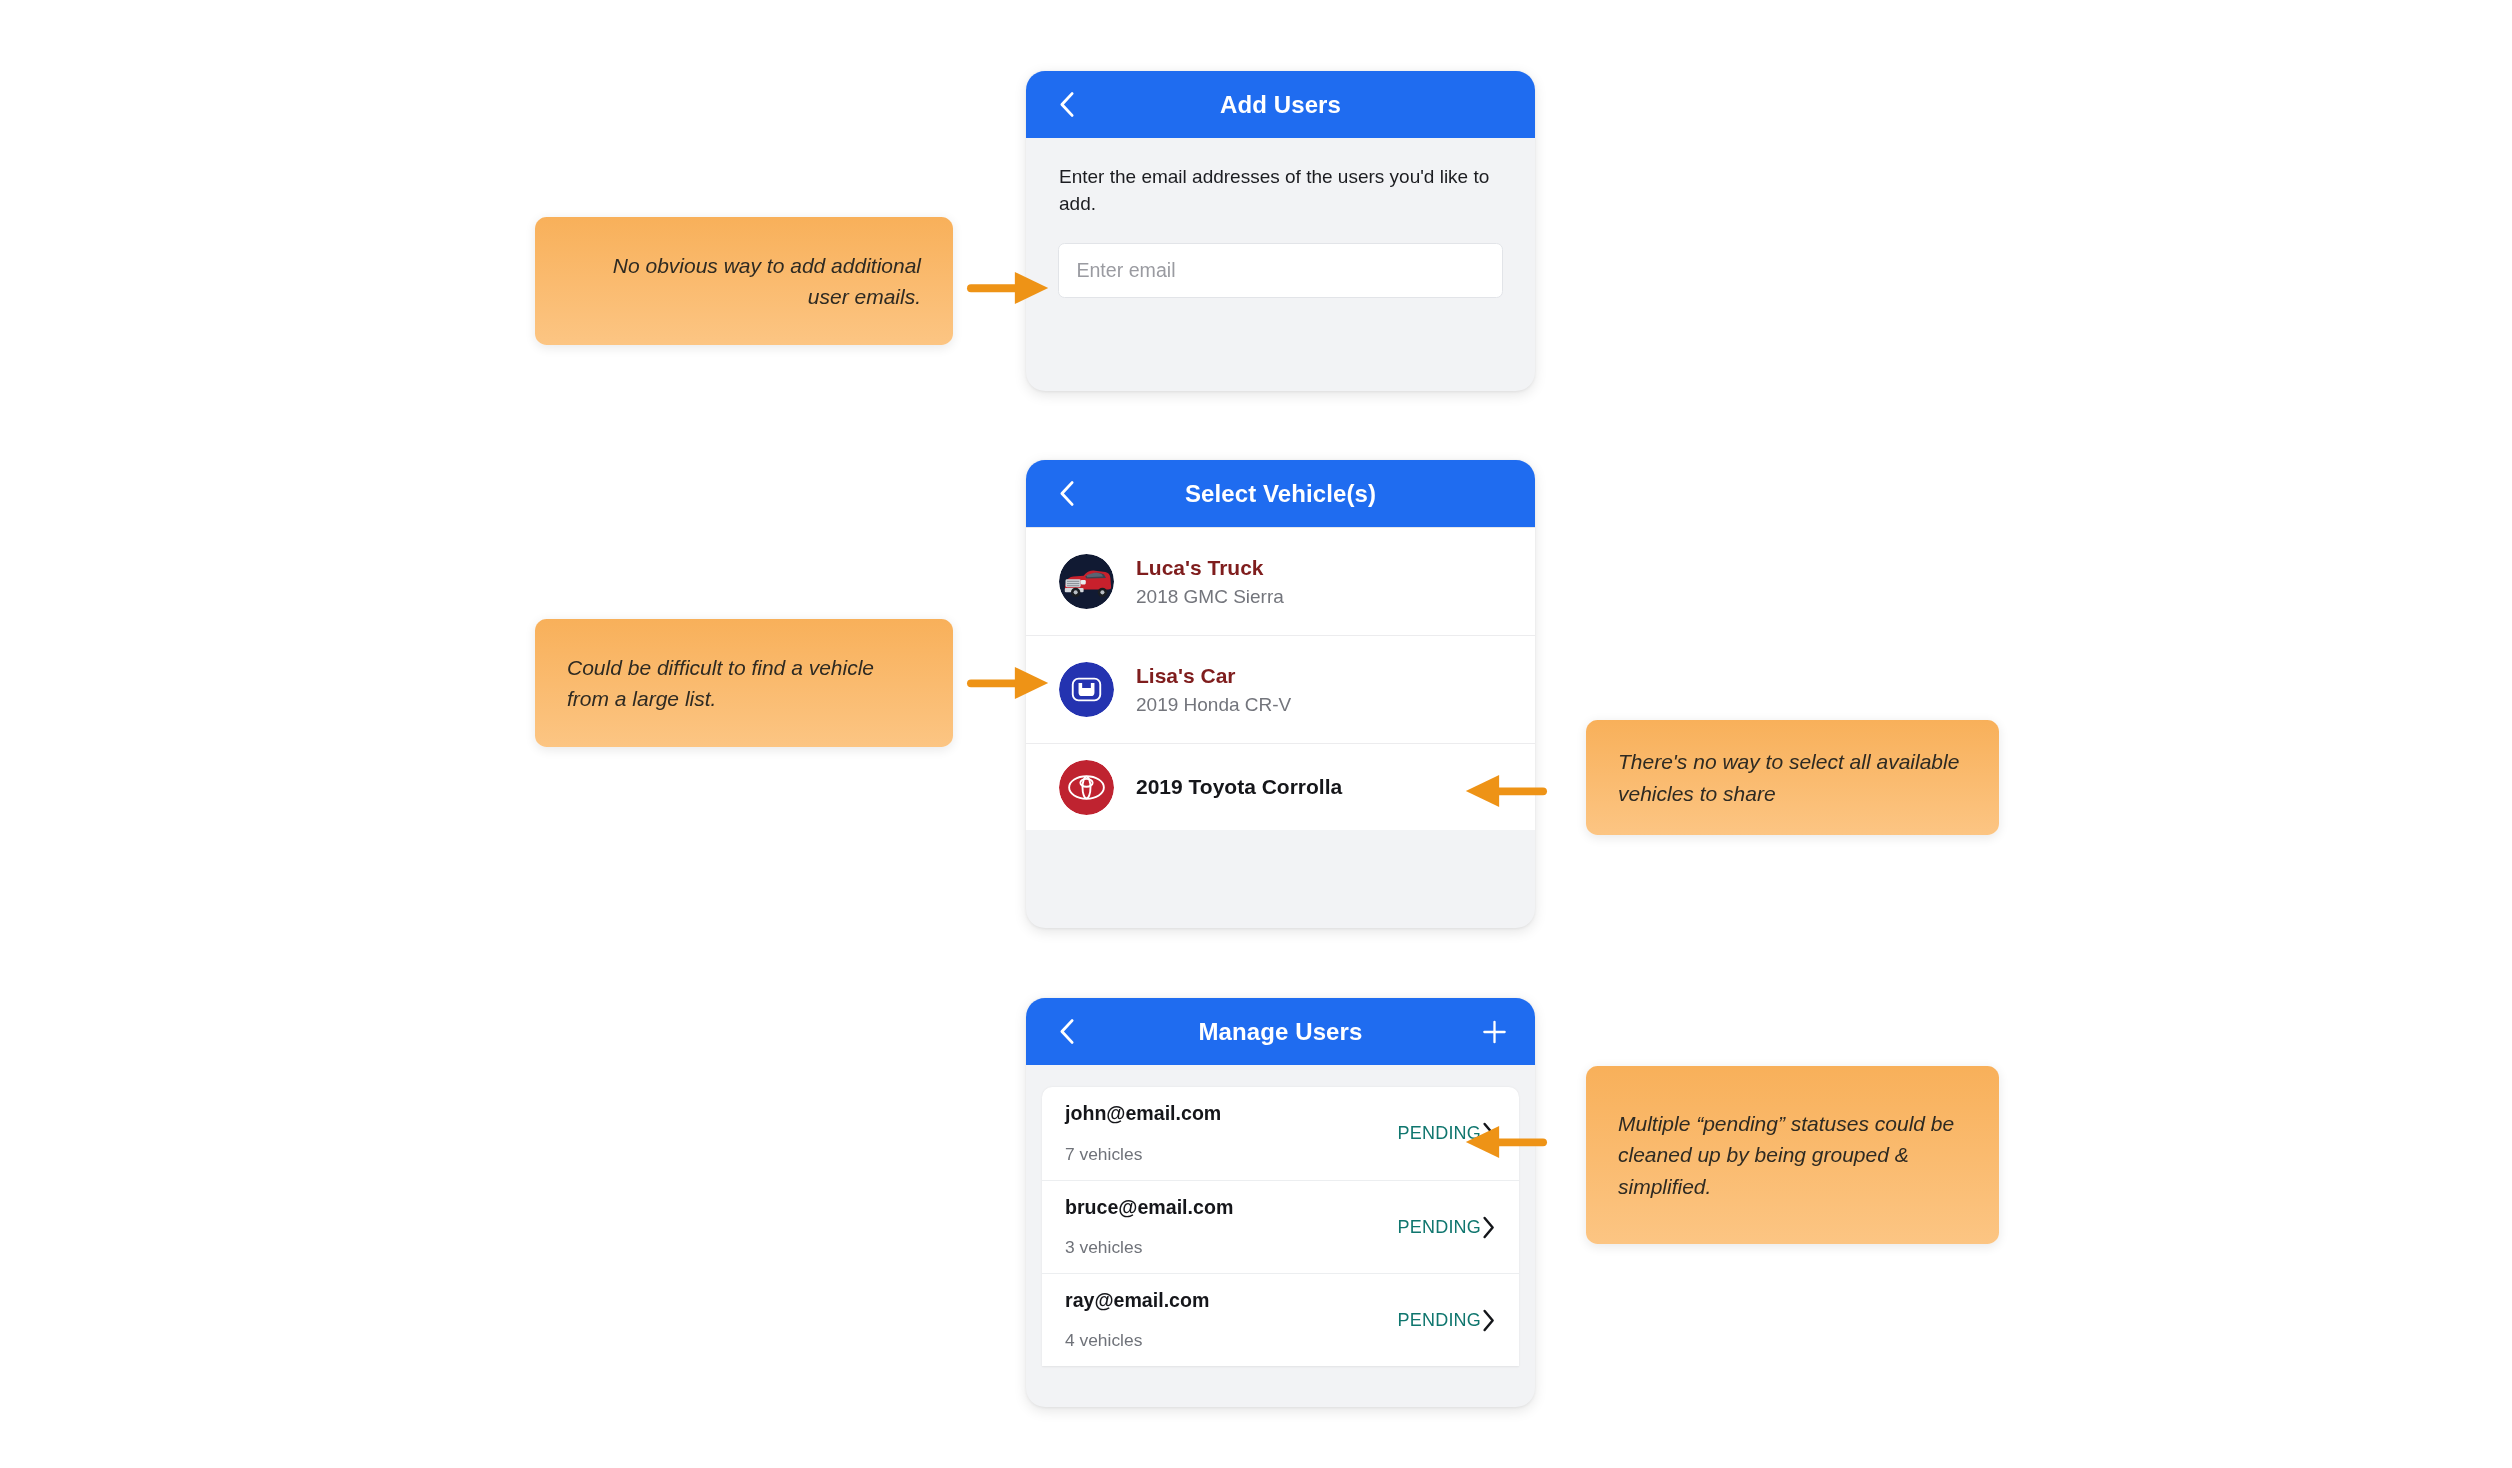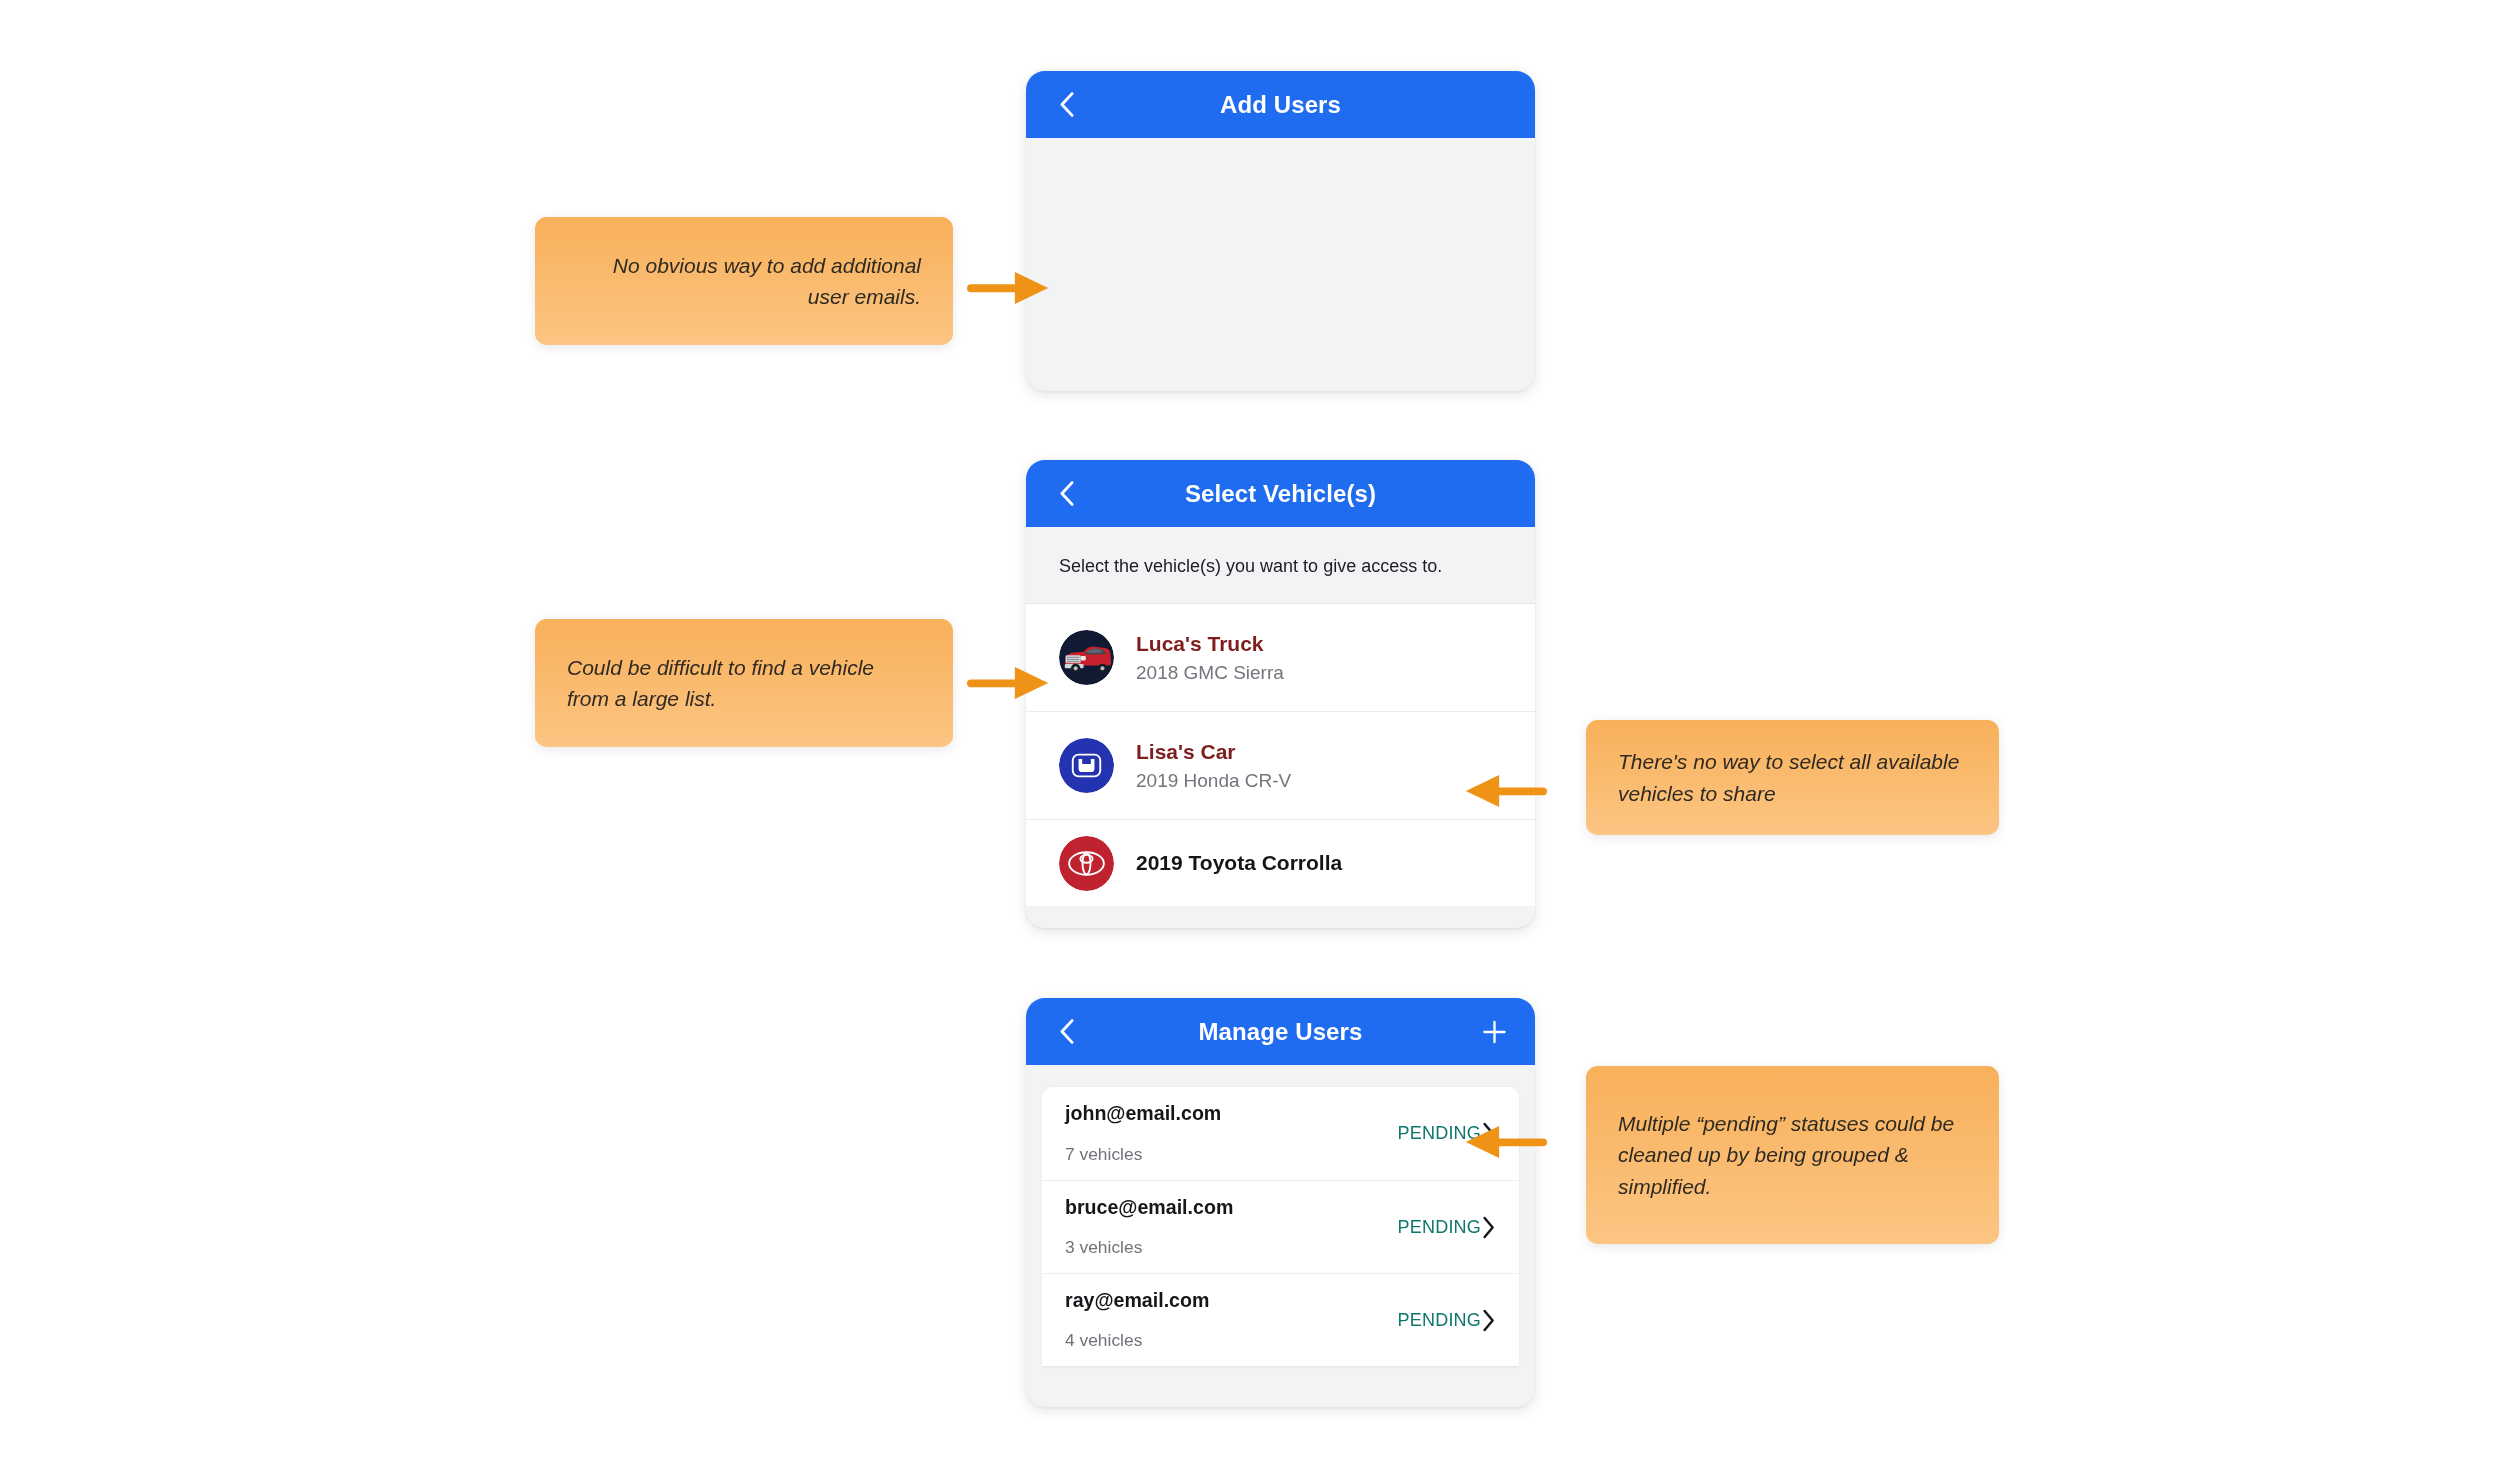--- a/index.html
+++ b/index.html
@@ -197,35 +197,43 @@
 
   <div class="nav">
     <div class="nav-back">
       <svg width="22" height="29" viewBox="0 0 30 40" fill="none">
         <path d="M22 5 L8 20 L22 35" stroke="#ffffff" stroke-width="4" stroke-linecap="round" stroke-linejoin="round"></path>
       </svg>
     </div>
     <div class="nav-title">Add Users</div>
   </div>
 
+  <div class="body-area">
+    <div class="helper-text">Enter the email addresses of the users you'd like to add.</div>
+
+    <div class="email-field">
+      <span class="email-placeholder">Enter email</span>
+    </div>
+
+    <div class="card1-pad"></div>
+  </div>
 </div>
 
 <div class="phone" style="left:1026px; top:460px; height:468px;">
 
   <div class="nav">
     <div class="nav-back">
       <svg width="22" height="29" viewBox="0 0 30 40" fill="none">
         <path d="M22 5 L8 20 L22 35" stroke="#ffffff" stroke-width="4" stroke-linecap="round" stroke-linejoin="round"></path>
       </svg>
     </div>
     <div class="nav-title">Select Vehicle(s)</div>
   </div>
 
   <div class="body-area">
-    <div class="section-note">Select the vehicle(s) you want to give access to.</div>
 
     <div class="vehicle-list">
 
       <div class="vehicle-row">
         <span class="avatar">
           <svg viewBox="0 0 76 76">
             <circle cx="38" cy="38" r="38" fill="#111a33"></circle>
             <g>
 
               <path d="M8 47 L10 38 Q12 32 20 31 L34 30 Q40 22 50 23 L64 25 Q70 26 71 33 L72 46 Q72 49 68 49 L12 49 Q8 49 8 47 Z" fill="#c8202c"></path>

